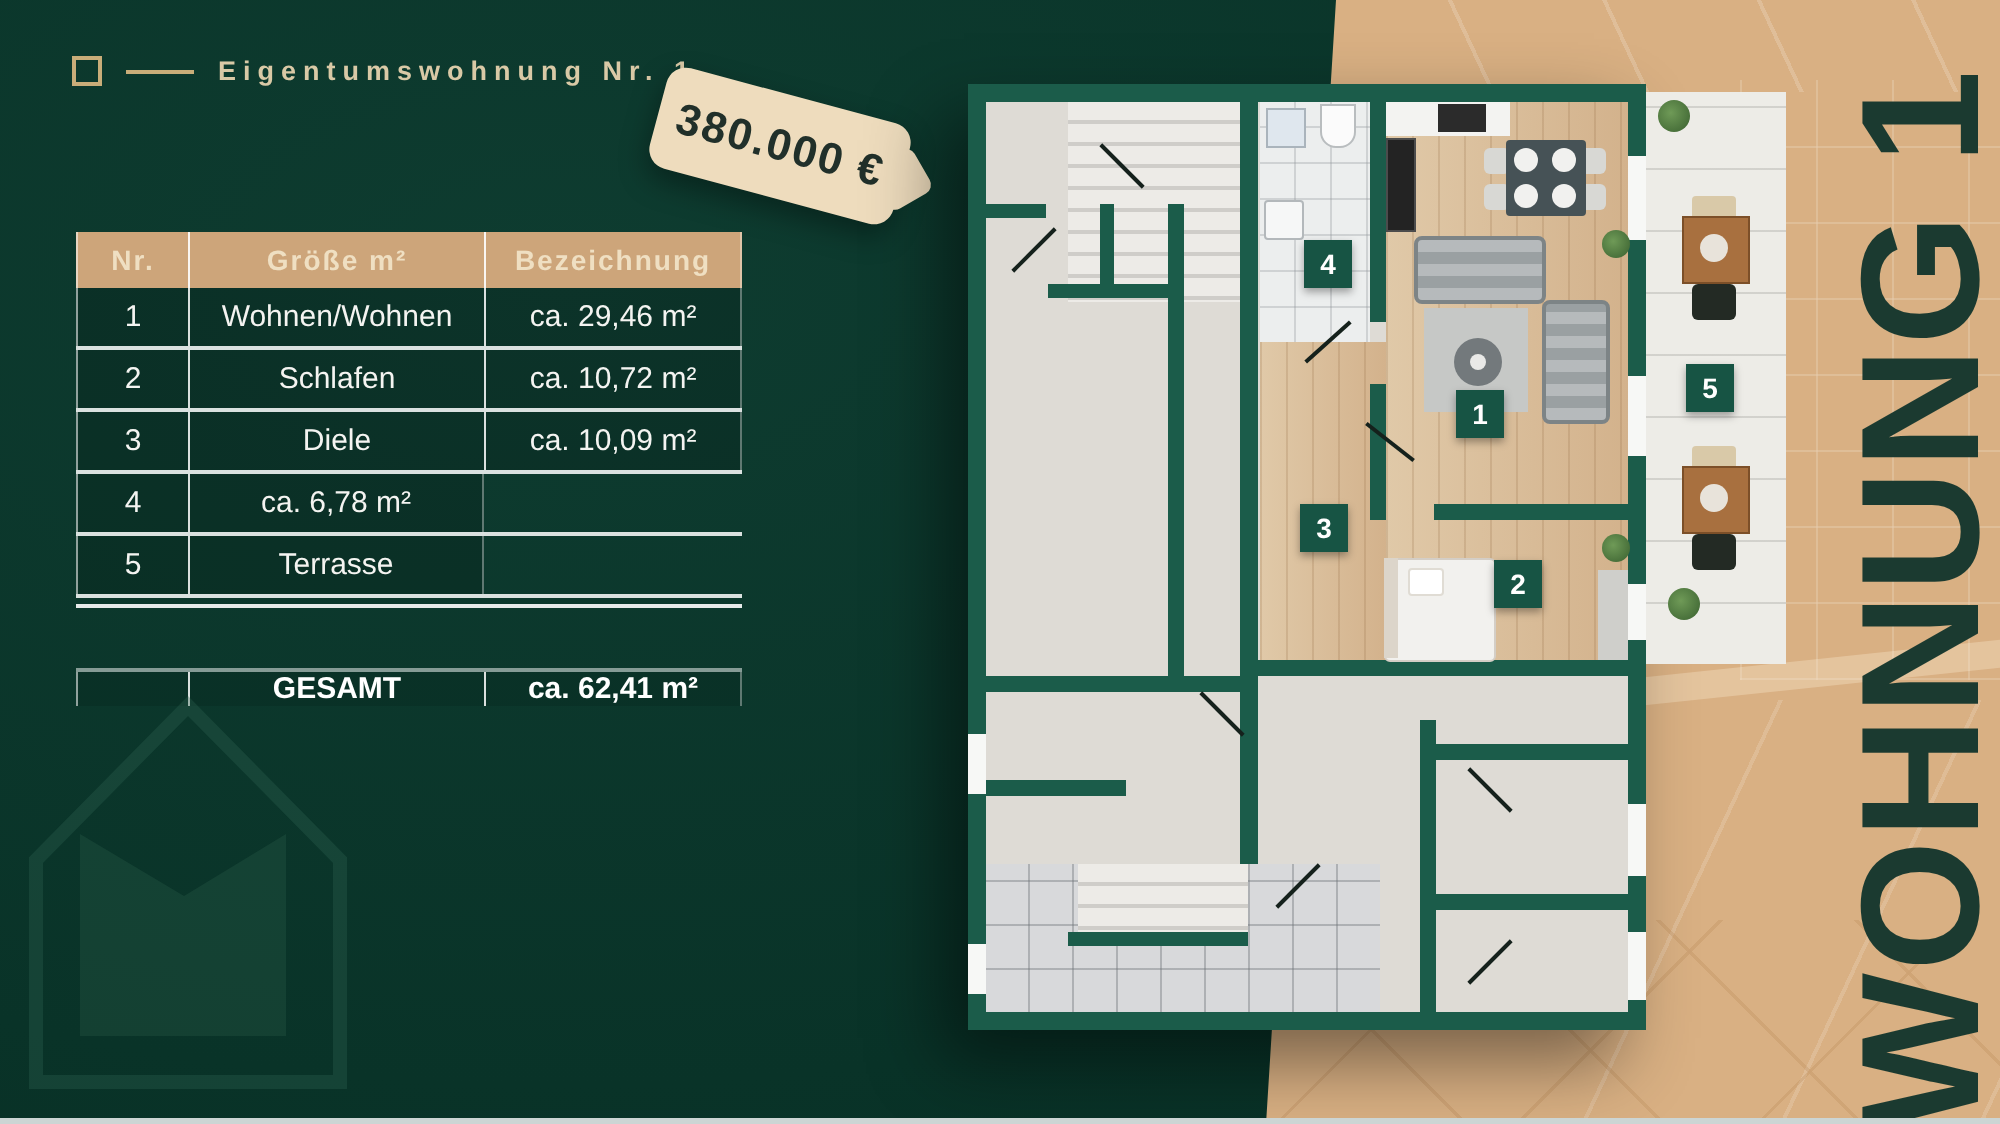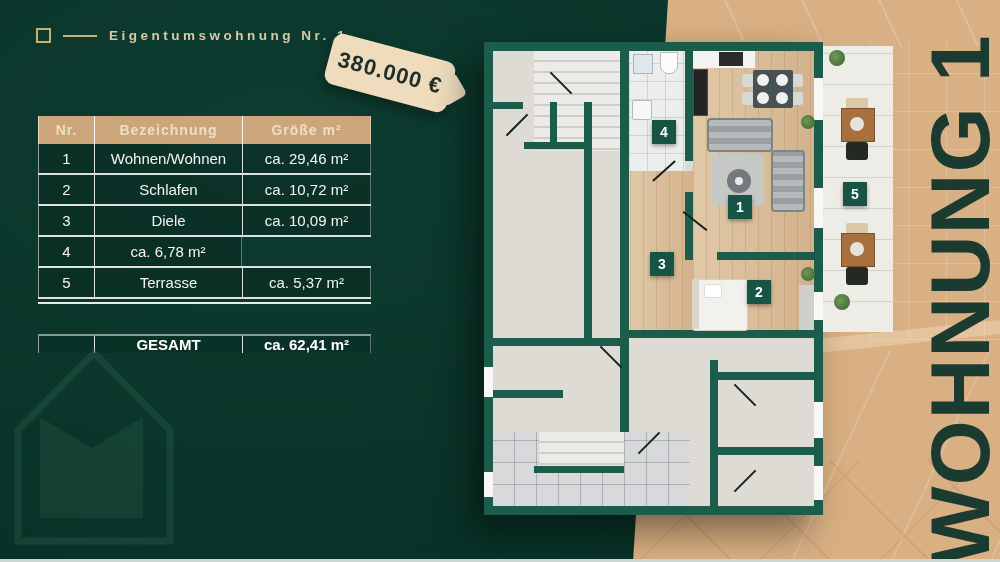--- a/index.html
+++ b/index.html
@@ -112,22 +112,22 @@
     <span class="txt">Eigentumswohnung Nr. 1</span>
   </div>
 
   <div class="tag">
     <span class="price">380.000 €</span>
   </div>
 
   <div class="table">
     <div class="trow head">
       <div class="c">Nr.</div>
+      <div class="c">Größe m²</div>
       <div class="c">Bezeichnung</div>
-      <div class="c">Größe m²</div>
     </div>
     <div class="trow body">
       <div class="c">1</div>
       <div class="c">Wohnen/Wohnen</div>
       <div class="c">ca. 29,46 m²</div>
     </div>
     <div class="trow body">
       <div class="c">2</div>
       <div class="c">Schlafen</div>
       <div class="c">ca. 10,72 m²</div>
@@ -137,21 +137,20 @@
       <div class="c">Diele</div>
       <div class="c">ca. 10,09 m²</div>
     </div>
     <div class="trow body">
       <div class="c">4</div>
       <div class="c">ca. 6,78 m²</div>
     </div>
     <div class="trow body">
       <div class="c">5</div>
       <div class="c">Terrasse</div>
-      <div class="c">ca. 5,37 m²</div>
     </div>
     <div class="trow total">
       <div class="c"></div>
       <div class="c">GESAMT</div>
       <div class="c">ca. 62,41 m²</div>
     </div>
   </div>
 
   <svg class="watermark" width="168" height="205" viewBox="0 0 168 205">
     <polygon points="82,8 158,85 158,196 6,196 6,85" fill="none" stroke="#2e6050" stroke-opacity="0.35" stroke-width="7"></polygon>

